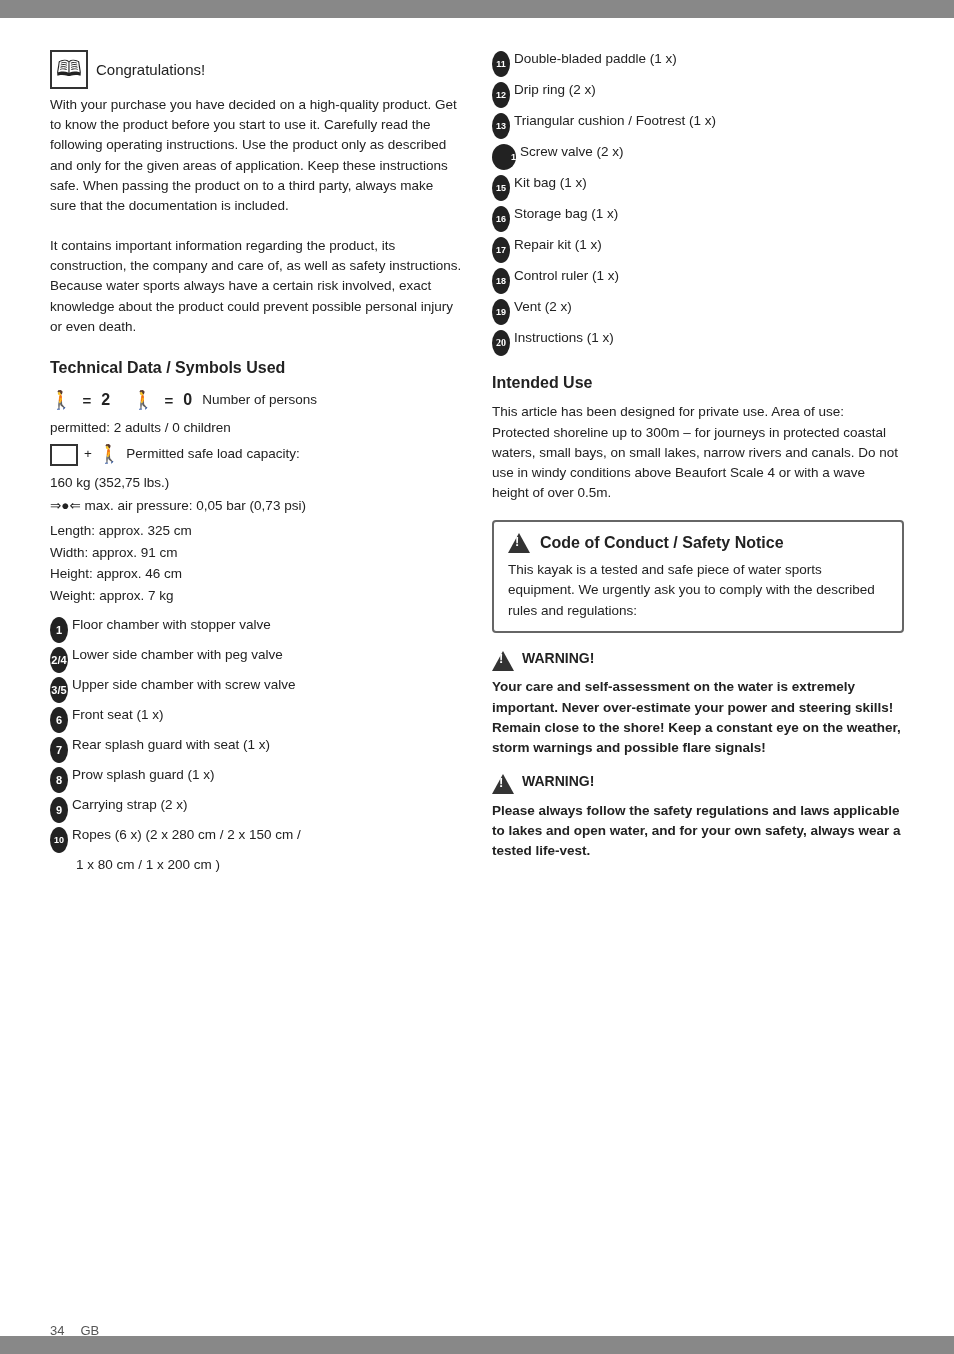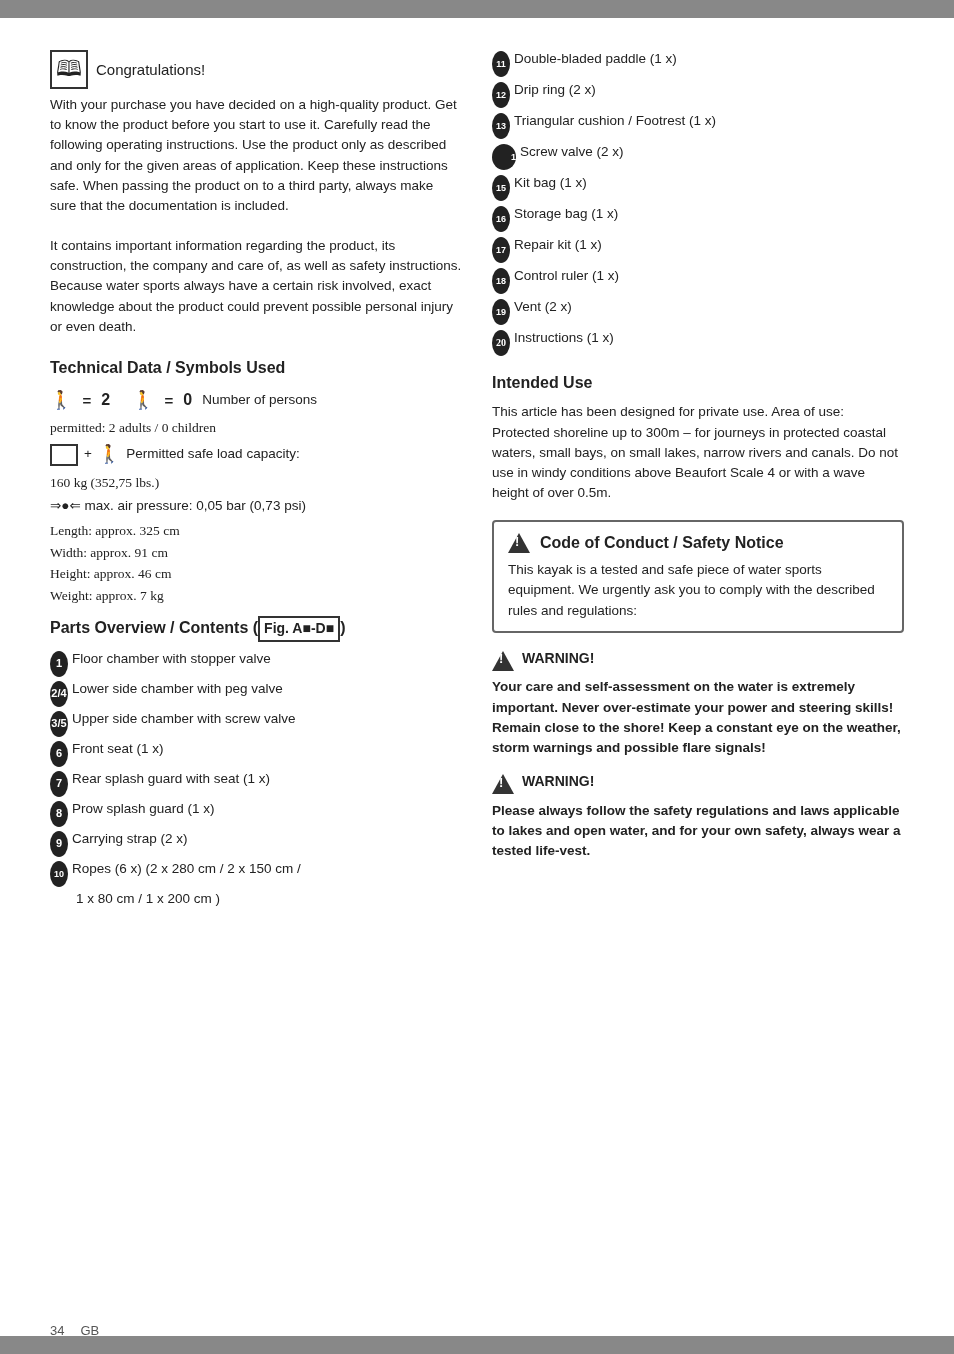--- a/index.html
+++ b/index.html
@@ -89,21 +89,20 @@
       font-size: 15px;
       font-weight: bold;
     }
     .num-bold {
       font-size: 16px;
       font-weight: bold;
     }
     .tech-line {
       font-size: 13.5px;
       line-height: 1.6;
-      font-family: Liberation Serif, serif;
     }
     .load-row {
       display: flex;
       align-items: center;
       gap: 6px;
       font-size: 13.5px;
       margin: 4px 0;
     }
     .box-icon {
       border: 2px solid #333;
@@ -267,27 +266,20 @@
           <span>⇒●⇐</span>
           <span>max. air pressure: 0,05 bar (0,73 psi)</span>
         </div>
         <div class="tech-line">Length: approx. 325 cm</div>
         <div class="tech-line">Width: approx. 91 cm</div>
         <div class="tech-line">Height: approx. 46 cm</div>
         <div class="tech-line">Weight: approx. 7 kg</div>
       </div>
 
       <div class="parts-section">
-        <div class="parts-title">
-          <span>Parts Overview / Contents</span>
-          (<span class="parts-title-box">
-            <span>Fig.</span>
-            <span> A■-D■</span>
-          </span>)
-        </div>
         <ul class="parts-list">
           <li>
             <span class="num-circle">1</span>
             <span>Floor chamber with stopper valve</span>
           </li>
           <li>
             <span class="num-circle">2/4</span>
             <span>Lower side chamber with peg valve</span>
           </li>
           <li>

